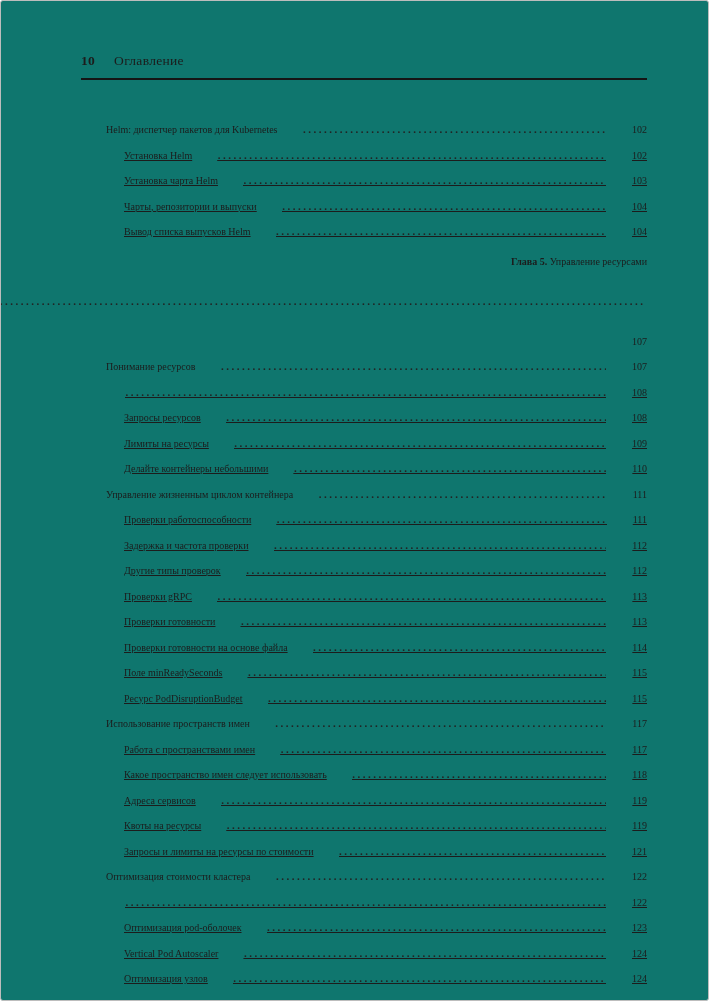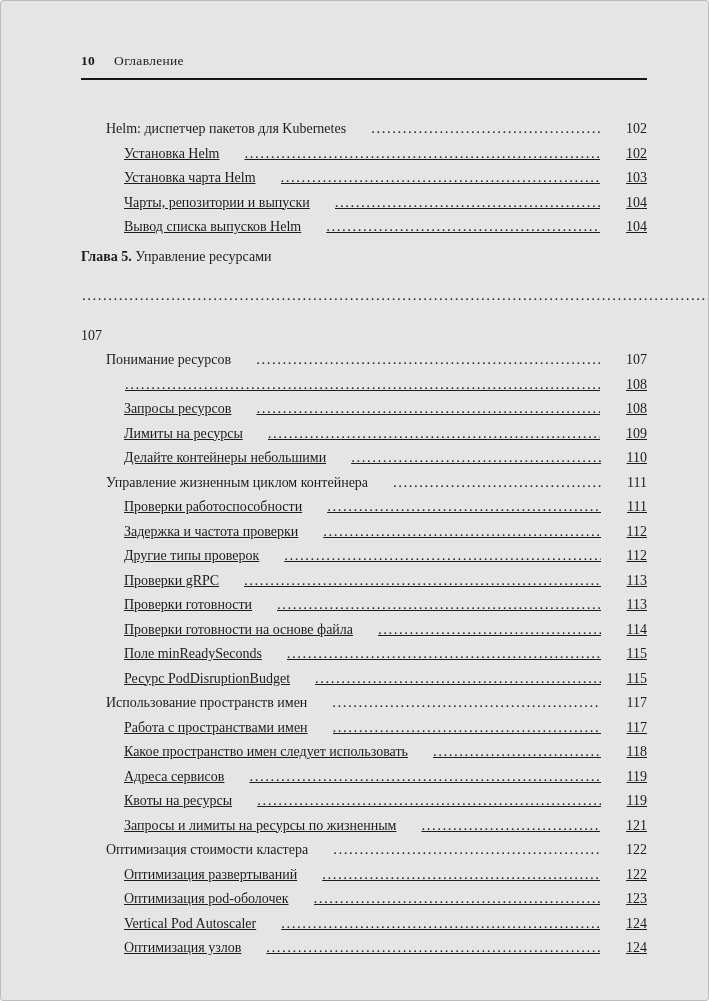--- a/index.html
+++ b/index.html
@@ -7,21 +7,21 @@
     padding: 0;
     background: #ffffff;
     font-family: "Liberation Serif", "DejaVu Serif", serif;
     color: #1c1c1c;
   }
   .page {
     position: relative;
     box-sizing: border-box;
     width: 709px;
     height: 1001px;
-    background: #e5e5e5;
+    background: #0f766e;
     border: 1px solid #bdbdbd;
     border-radius: 3px;
     padding: 52px 61px 0 80px;
     overflow: hidden;
   }
   .page-header {
     display: flex;
     align-items: baseline;
     gap: 19px;
     font-size: 13.5px;
@@ -32,22 +32,22 @@
   .header-rule {
     height: 2px;
     background: #151515;
     margin-top: 9px;
   }
   .toc {
     margin-top: 41px;
   }
   .toc-row {
     display: flex;
-    align-items: flex-start;
-    font-size: 14px;
+    align-items: flex-end;
+    font-size: 10px;
     line-height: 15.5px;
     margin-bottom: 9px;
     white-space: nowrap;
     gap: 24px;
   }
   .toc-row.level-1 { padding-left: 25px; }
   .toc-row.level-2 { padding-left: 43px; text-decoration: underline; }
   .toc-row.gap-before { margin-top: 14px; flex-direction: column; }
   .toc-prefix { font-weight: bold; }
   .toc-label { flex: 0 0 auto; }
@@ -222,33 +222,32 @@
     <span class="toc-page">119</span>
   </div>
 
   <div class="toc-row level-2">
     <span class="toc-label"><span class="toc-text">Квоты на ресурсы</span></span>
     <span class="leader"></span>
     <span class="toc-page">119</span>
   </div>
 
   <div class="toc-row level-2">
-    <span class="toc-label"><span class="toc-text">Запросы и лимиты на ресурсы по жизненным</span></span>
+    <span class="toc-label"><span class="toc-text">Запросы и лимиты на ресурсы по стоимости</span></span>
     <span class="leader"></span>
     <span class="toc-page">121</span>
   </div>
 
   <div class="toc-row level-1">
     <span class="toc-label"><span class="toc-text">Оптимизация стоимости кластера</span></span>
     <span class="leader"></span>
     <span class="toc-page">122</span>
   </div>
 
   <div class="toc-row level-2">
-    <span class="toc-label"><span class="toc-text">Оптимизация развертываний</span></span>
     <span class="leader"></span>
     <span class="toc-page">122</span>
   </div>
 
   <div class="toc-row level-2">
     <span class="toc-label"><span class="toc-text">Оптимизация pod-оболочек</span></span>
     <span class="leader"></span>
     <span class="toc-page">123</span>
   </div>
 

